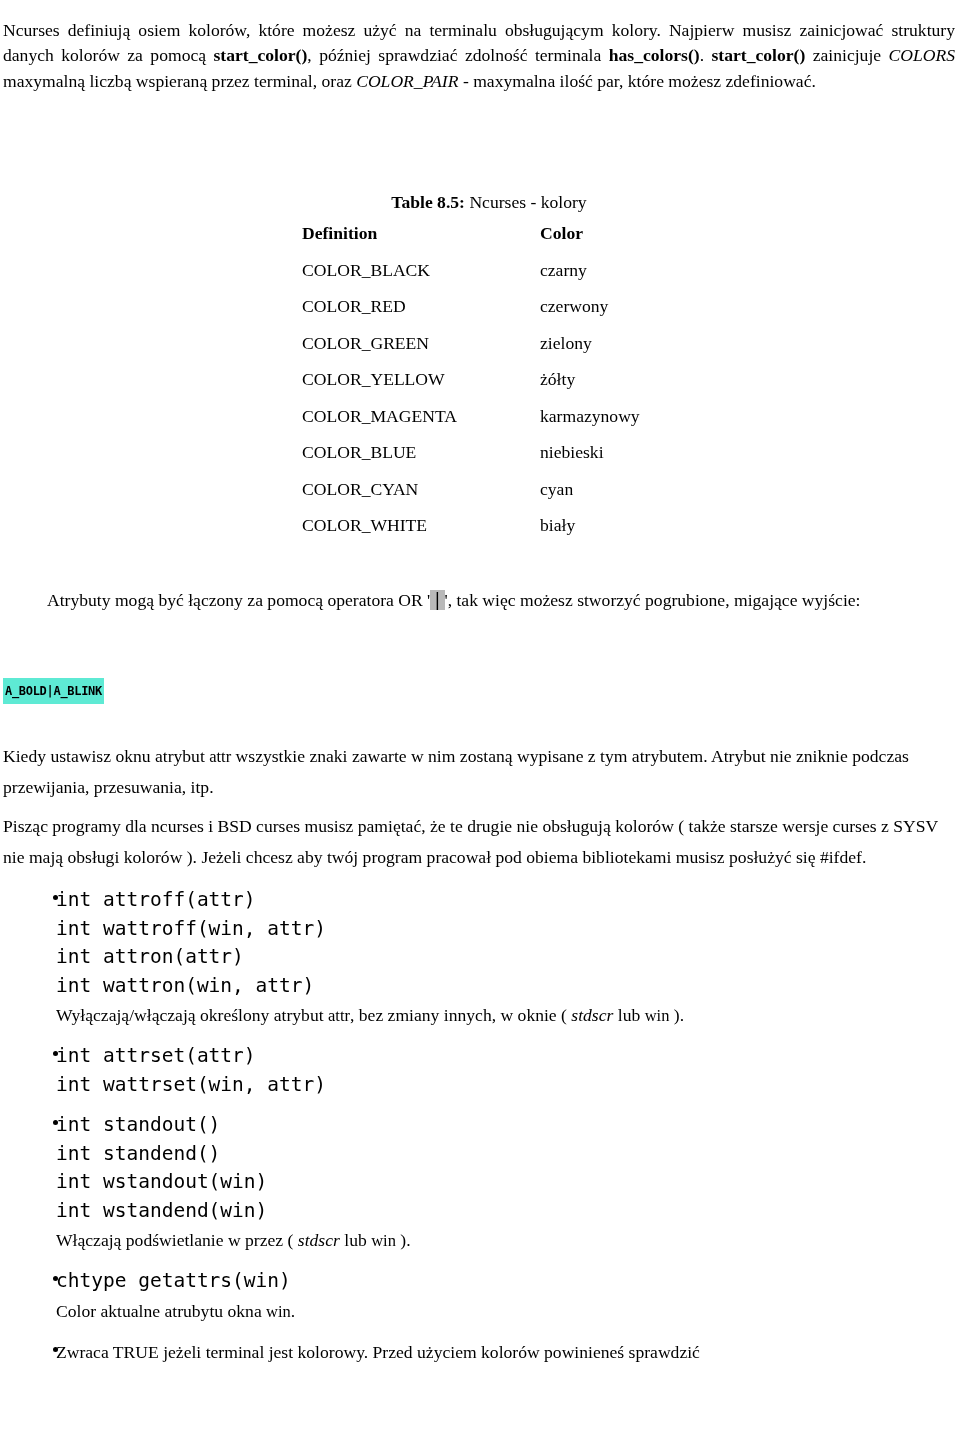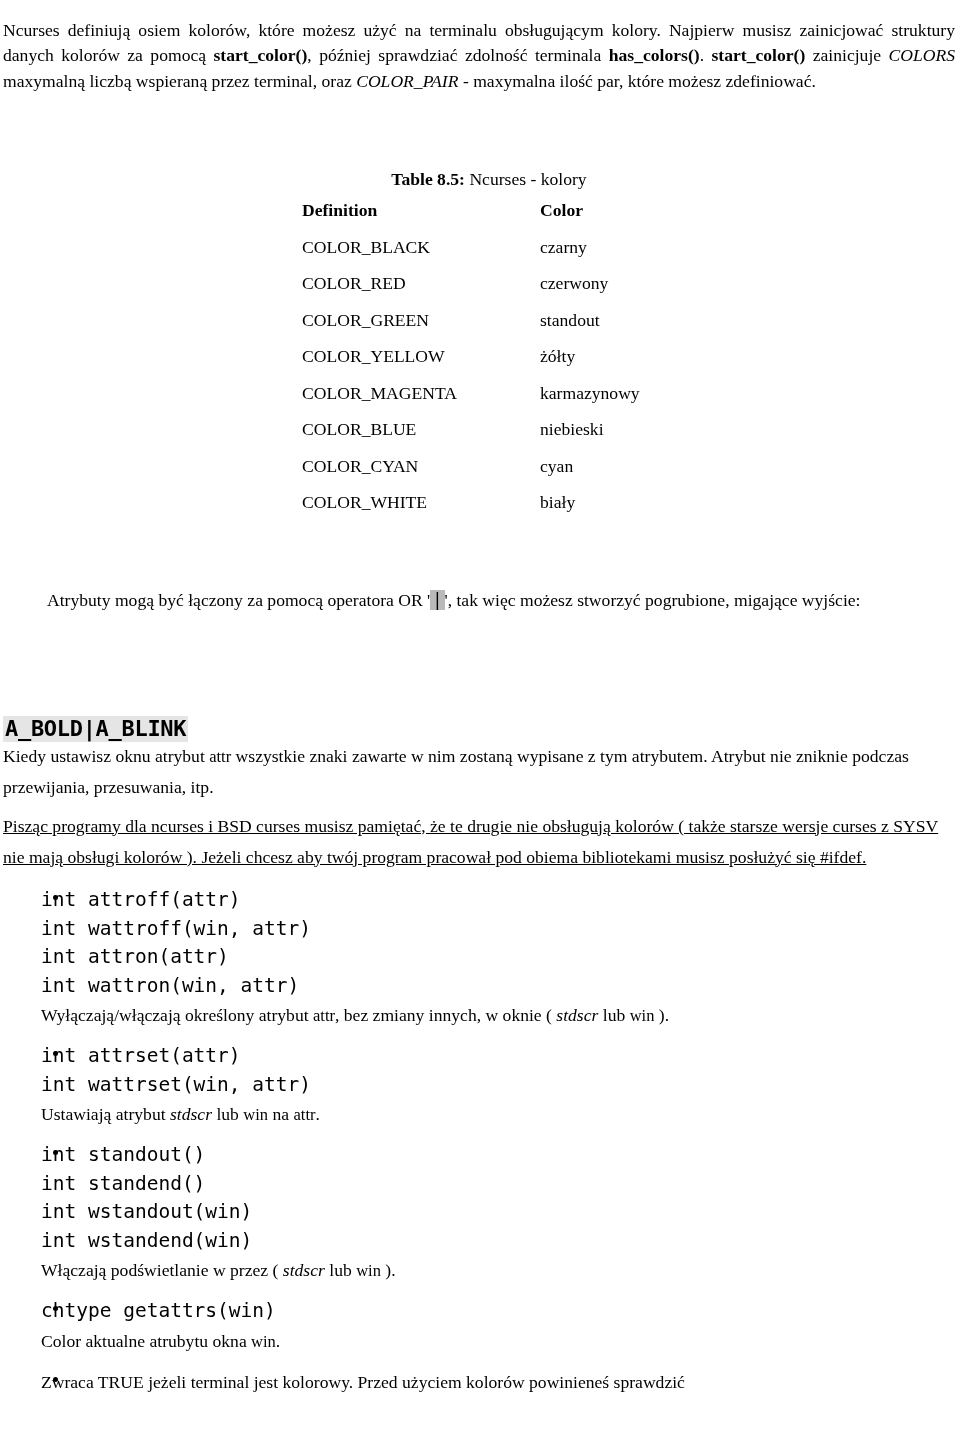--- a/index.html
+++ b/index.html
@@ -44,20 +44,21 @@
     left: 0px;
     top: 166px;
     width: 960px;
   }
   .table-caption {
     text-align: center;
     font-size: 17.6px;
     line-height: 26px;
     margin-left: 18px;
     white-space: nowrap;
+    margin-top: 23px;
   }
   .table-caption .cap-label { font-weight: bold; }
   table.colortable {
     margin: 0 auto;
     margin-left: 302px;
     border-collapse: collapse;
     font-size: 17.6px;
   }
   table.colortable th,
   table.colortable td {
@@ -94,41 +95,41 @@
     background: #b9b9b9;
     padding: 0 2px;
     font-family: "DejaVu Sans Mono", "Liberation Mono", monospace;
     font-size: 17px;
   }
 
   
   .codeline {
     position: absolute;
     left: 3px;
-    top: 716px;
+    top: 678px;
     font-family: "DejaVu Sans Mono", "Liberation Mono", monospace;
-    font-size: 22px;
+    font-size: 12px;
     line-height: 24px;
     font-weight: bold;
-    background: #e5e5e5;
+    background: #5eead4;
     padding: 1px 2px;
     white-space: pre;
     letter-spacing: -0.3px;
   }
 
   
   .fnlist {
     position: absolute;
     left: 0px;
     top: 886px;
     width: 960px;
   }
   .fnitem {
     position: relative;
-    padding-left: 41px;
+    padding-left: 56px;
     margin: 0 16px 12px 0;
   }
   .fnitem .bullet {
     position: absolute;
     left: 53px;
     top: 9px;
     width: 5px;
     height: 5px;
     background: #000;
     border-radius: 50%;
@@ -173,21 +174,21 @@
         <tr>
           <td class="col-def">COLOR_BLACK</td>
           <td class="col-color">czarny</td>
         </tr>
         <tr>
           <td class="col-def">COLOR_RED</td>
           <td class="col-color">czerwony</td>
         </tr>
         <tr>
           <td class="col-def">COLOR_GREEN</td>
-          <td class="col-color">standout</td>
+          <td class="col-color">zielony</td>
         </tr>
         <tr>
           <td class="col-def">COLOR_YELLOW</td>
           <td class="col-color">żółty</td>
         </tr>
         <tr>
           <td class="col-def">COLOR_MAGENTA</td>
           <td class="col-color">karmazynowy</td>
         </tr>
         <tr>
@@ -209,42 +210,39 @@
   <p class="para" style="left:3px; top:567px; width:950px;margin-left:44px;">
     <span>Atrybuty mogą być łączony za pomocą operatora OR '</span><span class="hl-pipe">|</span><span>', tak więc możesz stworzyć pogrubione, migające wyjście:</span>
   </p>
 
   <div class="codeline">A_BOLD|A_BLINK</div>
 
   <p class="para" style="left:3px; top:723px; width:950px;">
     <span>Kiedy ustawisz oknu atrybut </span><span class="mono">attr</span><span> wszystkie znaki zawarte w nim zostaną wypisane z tym atrybutem. Atrybut nie zniknie podczas przewijania, przesuwania, itp.</span>
   </p>
 
-  <p class="para" style="left:3px; top:793px; width:950px;text-decoration:underline;">Pisząc programy dla ncurses i BSD curses musisz pamiętać, że te drugie nie obsługują kolorów ( także starsze wersje curses z SYSV nie mają obsługi kolorów ). Jeżeli chcesz aby twój program pracował pod obiema bibliotekami musisz posłużyć się #ifdef.</p>
+  <p class="para" style="left:3px; top:793px; width:950px;">Pisząc programy dla ncurses i BSD curses musisz pamiętać, że te drugie nie obsługują kolorów ( także starsze wersje curses z SYSV nie mają obsługi kolorów ). Jeżeli chcesz aby twój program pracował pod obiema bibliotekami musisz posłużyć się #ifdef.</p>
 
   <div class="fnlist">
 
     <div class="fnitem">
       <span class="bullet"></span>
       <div class="sig">int attroff(attr)
 int wattroff(win, attr)
 int attron(attr)
 int wattron(win, attr)</div>
       <div class="desc">
         <span>Wyłączają/włączają określony atrybut </span><span class="mono">attr</span><span>, bez zmiany innych, w oknie ( </span><i>stdscr</i><span> lub </span><span class="mono">win</span><span> ).</span>
       </div>
     </div>
 
     <div class="fnitem">
       <span class="bullet"></span>
       <div class="sig">int attrset(attr)
 int wattrset(win, attr)</div>
-      <div class="desc">
-        <span>Ustawiają atrybut </span><i>stdscr</i><span> lub </span><span class="mono">win</span><span> na </span><span class="mono">attr</span><span>.</span>
-      </div>
     </div>
 
     <div class="fnitem">
       <span class="bullet"></span>
       <div class="sig">int standout()
 int standend()
 int wstandout(win)
 int wstandend(win)</div>
       <div class="desc">
         <span>Włączają podświetlanie w przez ( </span><i>stdscr</i><span> lub </span><span class="mono">win</span><span> ).</span>

